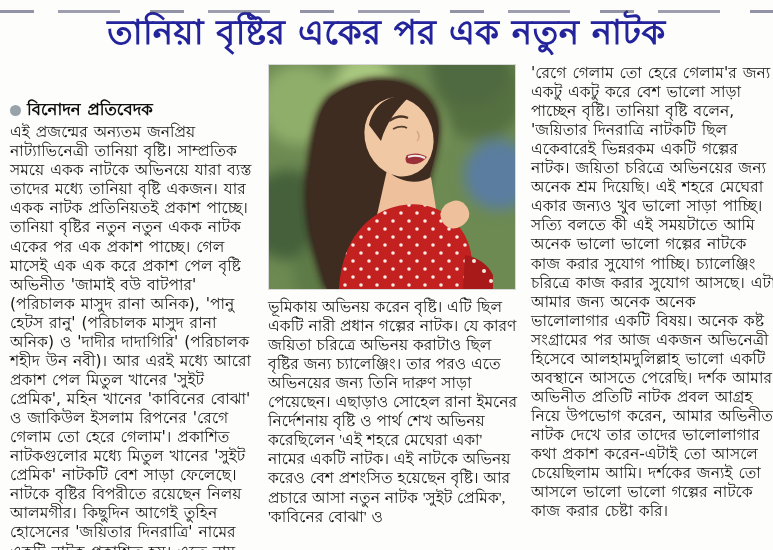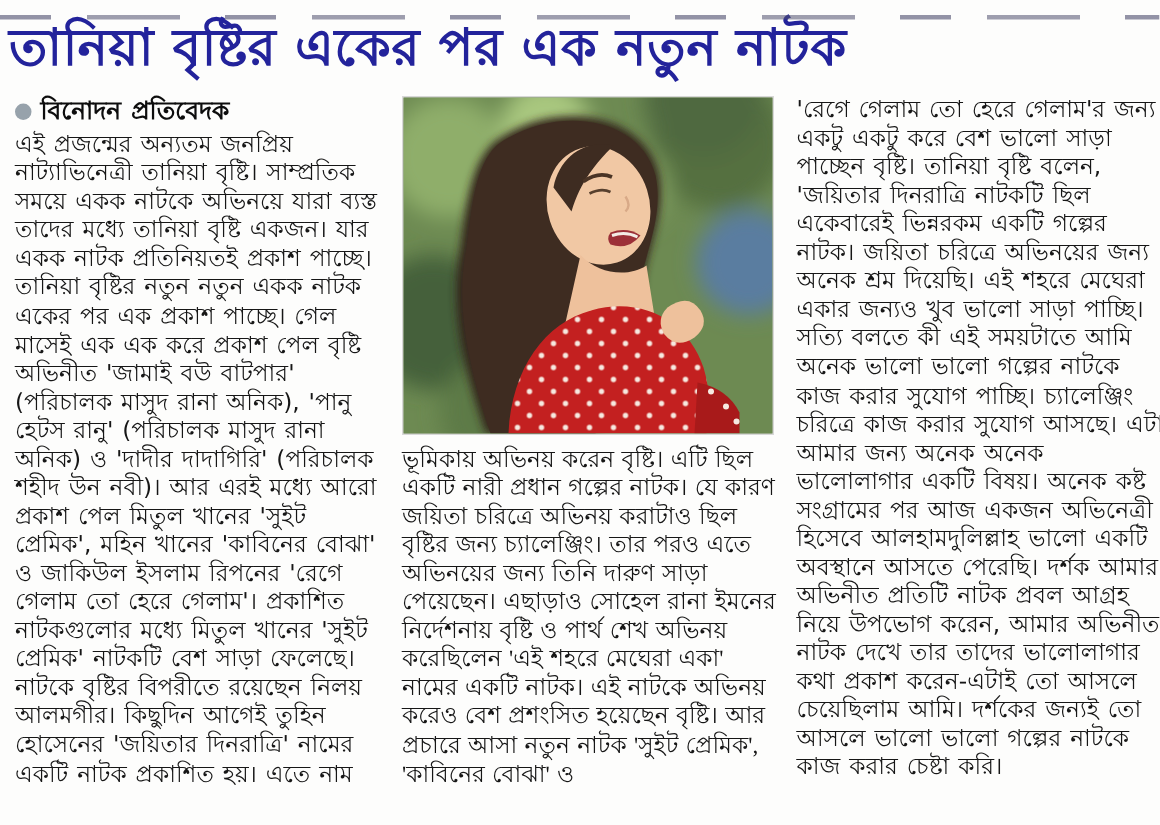--- a/index.html
+++ b/index.html
@@ -12,20 +12,21 @@
   .page{width:773px;height:550px;position:relative;}
   .top-crop-marks{
     position:absolute;top:0;left:0;width:773px;height:3px;
     background:repeating-linear-gradient(90deg,
       #3c3c60 0px,#3c3c60 34px,transparent 34px,transparent 58px,
       #50506e 58px,#50506e 120px,transparent 120px,transparent 150px);
     opacity:.55;
   }
   .headline{
     margin:10px 6px 0 6px;
+    text-align:center;
     font-size:34px;
     font-weight:bold;
     color:#23239b;
     line-height:1.35;
     letter-spacing:.5px;
   }
   .columns{
     display:flex;
     gap:13px;
     padding:8px 8px 0 10px;
@@ -38,20 +39,21 @@
     line-height:1.23;
     color:#161616;
     text-align:left;
     word-spacing:1px;
   }
   .col-mid{flex:0 0 250px;width:250px;font-family:Liberation Serif, serif;}
   .byline{
     display:flex;align-items:center;gap:6px;
     font-weight:bold;font-size:16.5px;color:#0d0d0d;
     margin-bottom:3px;
+    margin-top:36px;
   }
   .byline-dot{
     width:11px;height:11px;border-radius:50%;
     background:#97a2ab;flex:0 0 11px;
   }
   .photo-frame{
     width:248px;height:226px;
     border:1px solid #d8d8d8;
     box-sizing:border-box;
     margin-bottom:7px;

